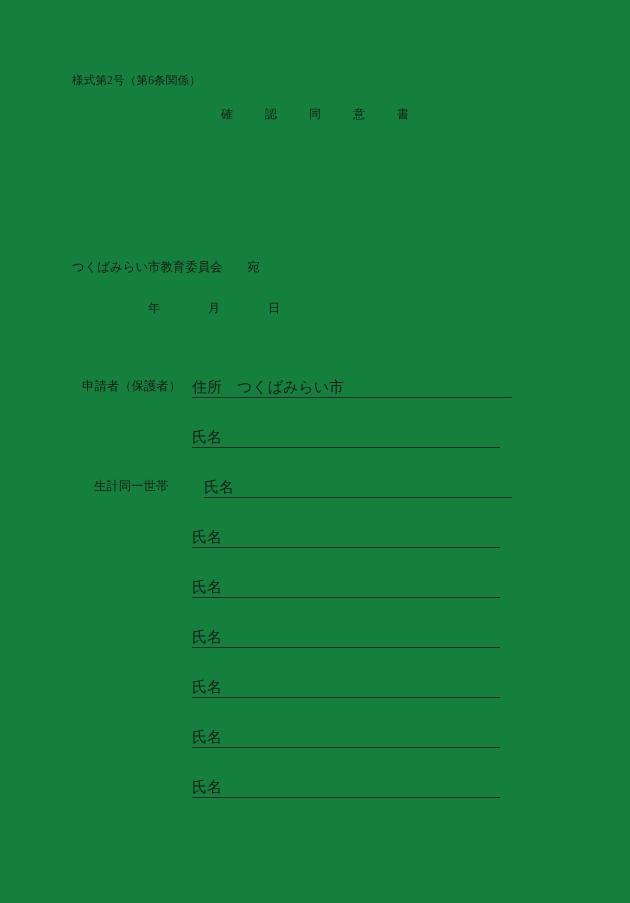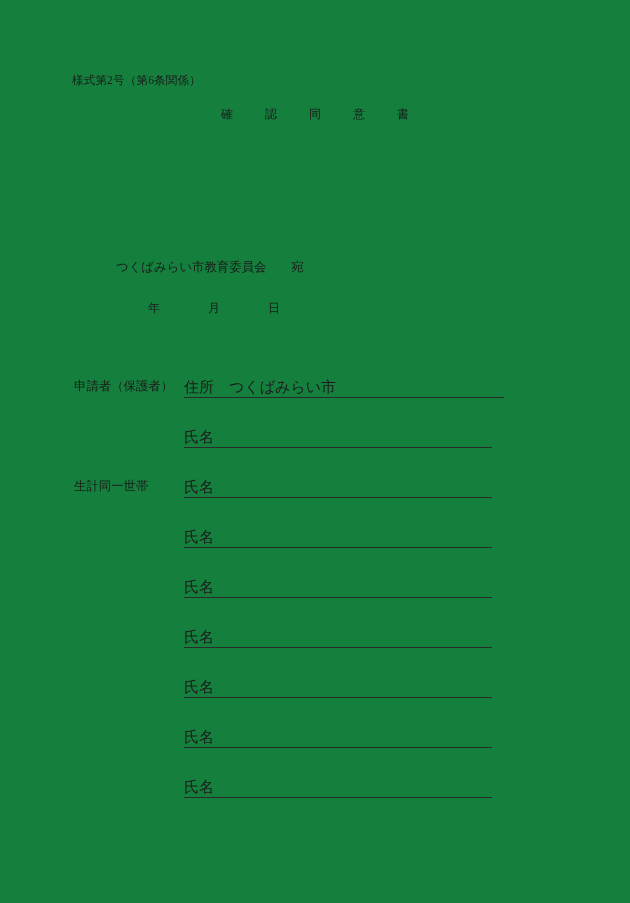--- a/index.html
+++ b/index.html
@@ -57,36 +57,35 @@
     text-indent: 13px;
   }
 
   
   .addressee {
     position: absolute;
     left: 72px;
     top: 259px;
     font-size: 12.4px;
     white-space: pre;
-    margin-left: 44px;
   }
 
   
   .date-line {
     position: absolute;
     left: 148px;
     top: 300px;
     font-size: 12px;
     white-space: pre;
   }
 
   
   .form-area {
     position: absolute;
-    left: 4px;
+    left: 12px;
     top: 0;
     width: 611px;
     height: 903px;
   }
   .form-row {
     position: absolute;
     left: 70px;
     width: 490px;
     height: 22px;
   }
@@ -134,21 +133,21 @@
         <div class="row-label">申請者（保護者）</div>
         <div class="row-field wide">
           <span class="field-caption">住所　つくばみらい市</span>
         </div>
       </div>
       <div class="form-row" style="top: 428px;">
         <div class="row-field short">
           <span class="field-caption">氏名</span>
         </div>
       </div>
-      <div class="form-row" style="top: 478px;">
+      <div class="form-row" style="top: 478px; margin-left: 12px;">
         <div class="row-label">生計同一世帯</div>
         <div class="row-field short">
           <span class="field-caption">氏名</span>
         </div>
       </div>
       <div class="form-row" style="top: 528px;">
         <div class="row-field short">
           <span class="field-caption">氏名</span>
         </div>
       </div>

